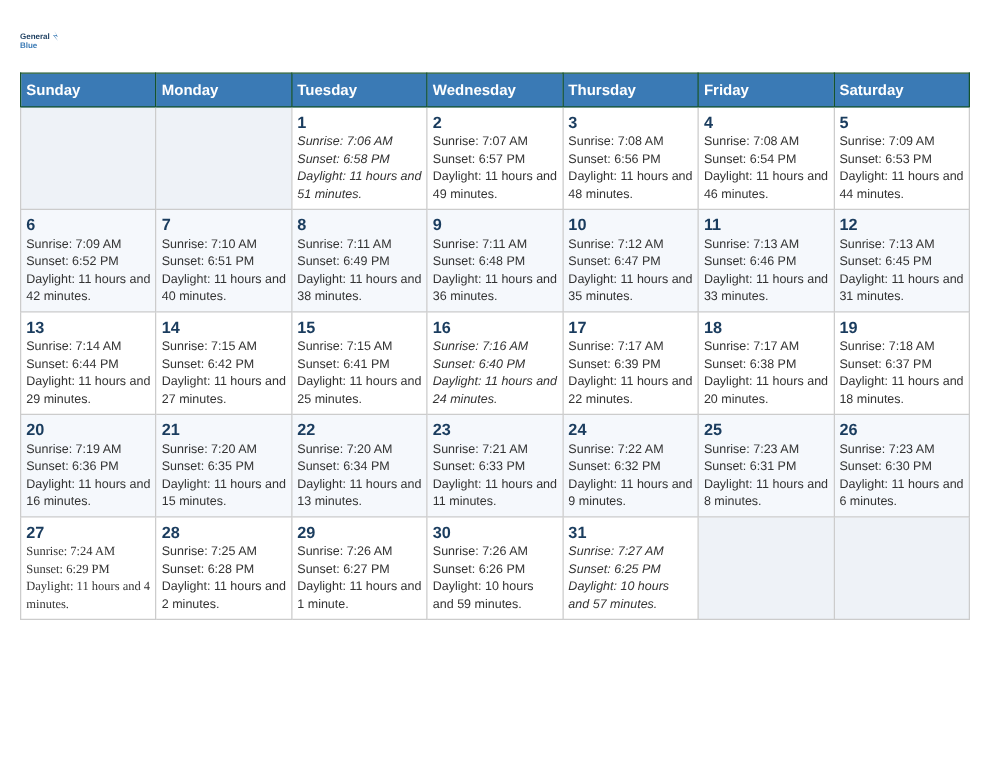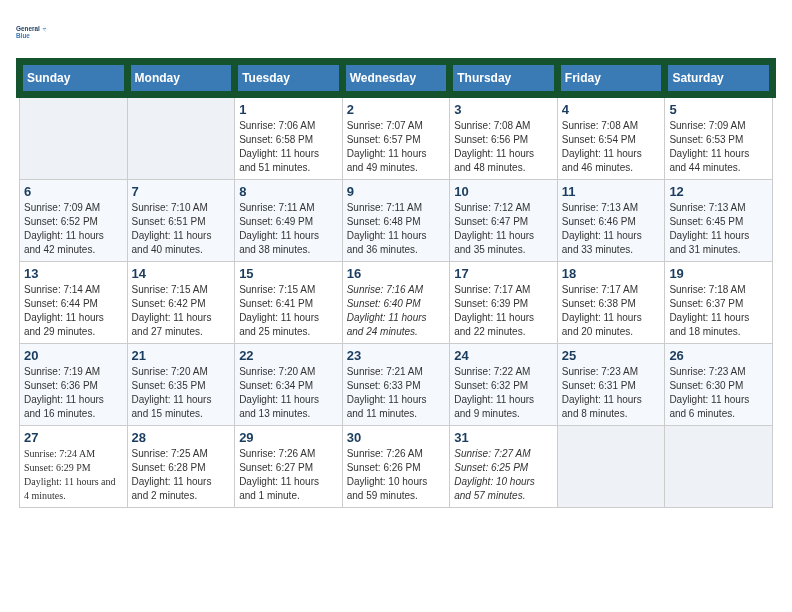--- a/index.html
+++ b/index.html
@@ -41,21 +41,21 @@
       width: 100%;
       border-collapse: collapse;
       font-size: 11px;
     }
     thead th {
       background-color: #3a7ab5;
       color: #fff;
       padding: 6px 4px;
       text-align: left;
       font-size: 12px;
-      border: 7px solid #14532d;
+      border: 1px solid #14532d;
       margin-left: 43px;
     }
     tbody td {
       border: 1px solid #ccc;
       vertical-align: top;
       padding: 4px;
       width: calc(100%/7);
       min-height: 80px;
       height: 80px;
       color: #333;
@@ -107,21 +107,21 @@
         <th>Friday</th>
         <th>Saturday</th>
       </tr>
   </thead>
   <tbody id="calendar-body">
   <tr>
         <td class="empty-cell"></td>
         <td class="empty-cell"></td>
         <td>
           <div class="day-number">1</div>
-          <div class="day-info" style="white-space: pre-line;">Sunrise: 7:06 AM
+          <div class="day-info" style="white-space: pre-line; font-style: italic;">Sunrise: 7:06 AM
 Sunset: 6:58 PM
 Daylight: 11 hours and 51 minutes.</div>
         </td>
         <td>
           <div class="day-number">2</div>
           <div class="day-info" style="white-space: pre-line;">Sunrise: 7:07 AM
 Sunset: 6:57 PM
 Daylight: 11 hours and 49 minutes.</div>
         </td>
         <td>

